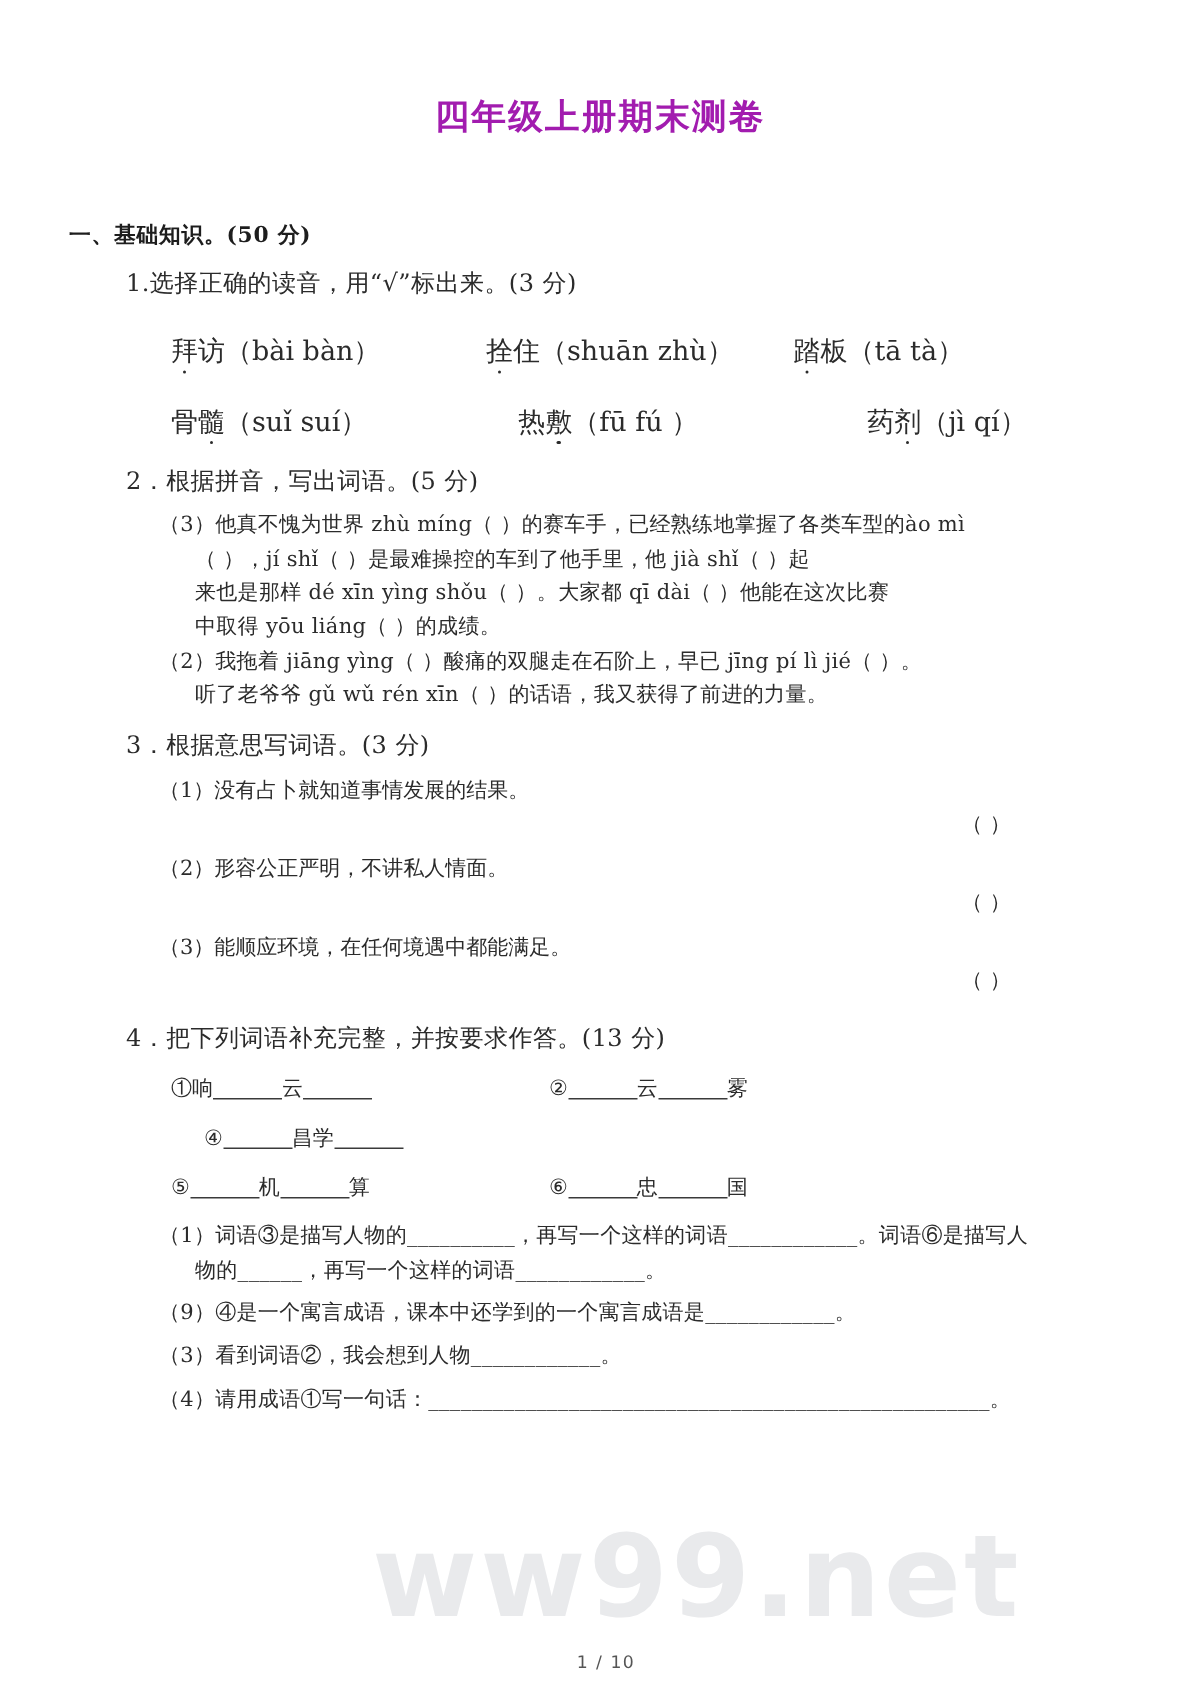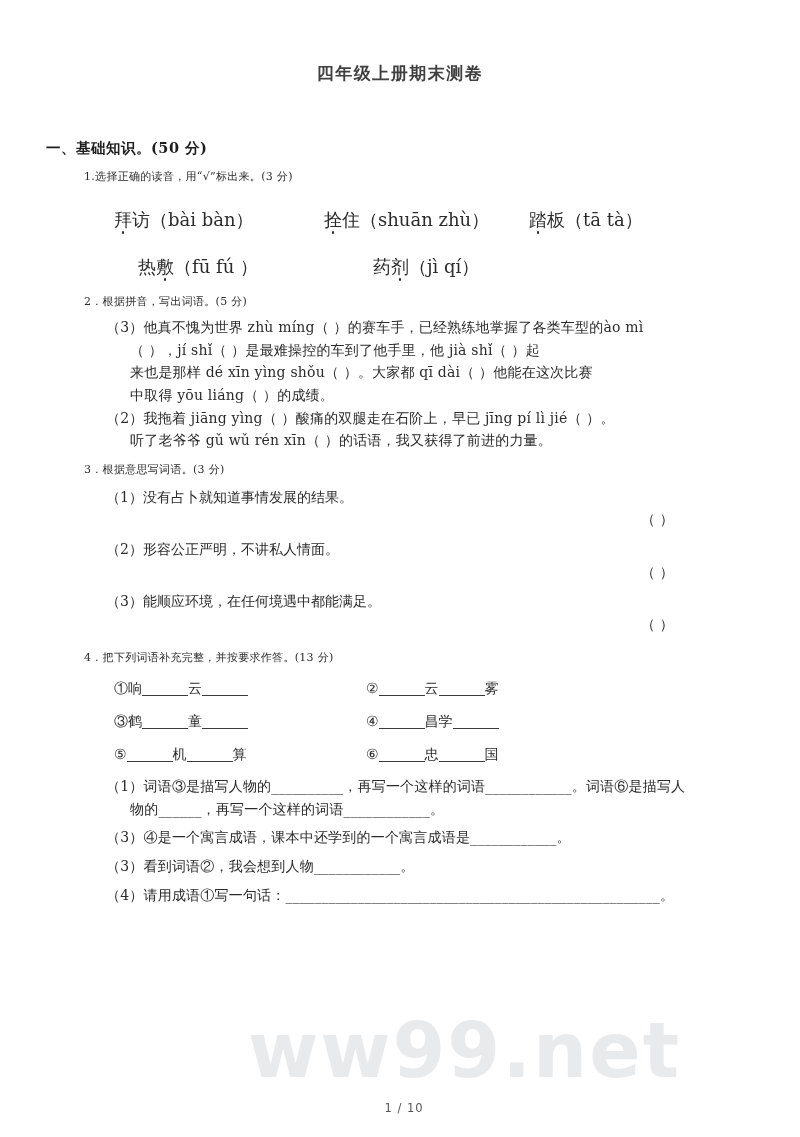--- a/index.html
+++ b/index.html
@@ -36,41 +36,41 @@
     user-select: none;
     white-space: nowrap;
   }
   .content {
     position: relative;
     z-index: 2;
     padding: 0 44px;
   }
   .doc-title {
     text-align: center;
-    font-size: 17px;
+    font-size: 23px;
     font-weight: 700;
     letter-spacing: 1.5px;
     margin: 0;
     padding-top: 62px;
-    color: #404040;
+    color: #a21caf;
   }
   .section-head {
     font-size: 14.5px;
     font-weight: 700;
     letter-spacing: 0.5px;
     margin-top: 54px;
     margin-bottom: 0;
     padding-left: 2px;
     color: #1d1d1d;
   }
   .q {
     margin-top: 11px;
   }
   .q-head {
-    font-size: 11px;
+    font-size: 16px;
     padding-left: 40px;
     letter-spacing: 0.3px;
     line-height: 1.5;
   }
   .lvl1 {
     font-size: 14px;
     padding-left: 62px;
     line-height: 1.62;
     letter-spacing: 0.2px;
   }
@@ -192,20 +192,21 @@
     <div class="q">
       <div class="q-head">1.选择正确的读音，用“√”标出来。(3 分)</div>
 
       <div class="pron-row r1">
         <div class="cell c1"><span class="dotchar">拜</span><span>访</span><span>（bài   bàn）</span></div>
         <div class="cell c2"><span class="dotchar">拴</span><span>住</span><span>（shuān   zhù）</span></div>
         <div class="cell c3"><span class="dotchar">踏</span><span>板</span><span>（tā   tà）</span></div>
       </div>
 
       <div class="pron-row r2">
+        <div class="cell c1"><span>骨</span><span class="dotchar">髓</span><span>（suǐ suí）</span></div>
         <div class="cell c2"><span>热</span><span class="dotchar">敷</span><span>（fū    fú ）</span></div>
         <div class="cell c3"><span>药</span><span class="dotchar">剂</span><span>（jì   qí）</span></div>
       </div>
     </div>
 
     <div class="q mt14">
       <div class="q-head">2．根据拼音，写出词语。(5 分)</div>
       <div class="lvl1 mt6">（3）他真不愧为世界 zhù míng（          ）的赛车手，已经熟练地掌握了各类车型的ào mì</div>
       <div class="lvl2">（          ），jí shǐ（          ）是最难操控的车到了他手里，他 jià shǐ（          ）起</div>
       <div class="lvl2">来也是那样 dé xīn yìng shǒu（          ）。大家都 qī  dài（          ）他能在这次比赛</div>
@@ -233,32 +234,31 @@
 
     <div class="q mt14">
       <div class="q-head">4．把下列词语补充完整，并按要求作答。(13 分)</div>
 
       <div class="idiom-row">
         <div class="item"><span>①</span><span>响</span><span class="u" style="width:46px"></span><span>云</span><span class="u" style="width:46px"></span></div>
         <div class="item second"><span>②</span><span class="u" style="width:46px"></span><span>云</span><span class="u" style="width:46px"></span><span>雾</span></div>
       </div>
 
       <div class="idiom-row">
-        <div class="item"><span>③</span><span>鹤</span><span class="u" style="width:46px"></span><span>童</span><span class="u" style="width:46px"></span></div>
         <div class="item second"><span>④</span><span class="u" style="width:46px"></span><span>昌学</span><span class="u" style="width:46px"></span></div>
       </div>
 
       <div class="idiom-row">
         <div class="item"><span>⑤</span><span class="u" style="width:46px"></span><span>机</span><span class="u" style="width:46px"></span><span>算</span></div>
         <div class="item second"><span>⑥</span><span class="u" style="width:46px"></span><span>忠</span><span class="u" style="width:46px"></span><span>国</span></div>
       </div>
 
       <div class="lvl1 mt10">（1）词语③是描写人物的__________，再写一个这样的词语____________。词语⑥是描写人</div>
       <div class="lvl2">物的______，再写一个这样的词语____________。</div>
-      <div class="lvl1 mt6">（3）④是一个寓言成语，课本中还学到的一个寓言成语是____________。</div>
+      <div class="lvl1 mt6">（9）④是一个寓言成语，课本中还学到的一个寓言成语是____________。</div>
       <div class="lvl1 mt6">（3）看到词语②，我会想到人物____________。</div>
       <div class="lvl1 mt6">（4）请用成语①写一句话：____________________________________________________。</div>
     </div>
 
 
   </div>
 
   <div class="footer">1 / 10</div>
 </div>
 

